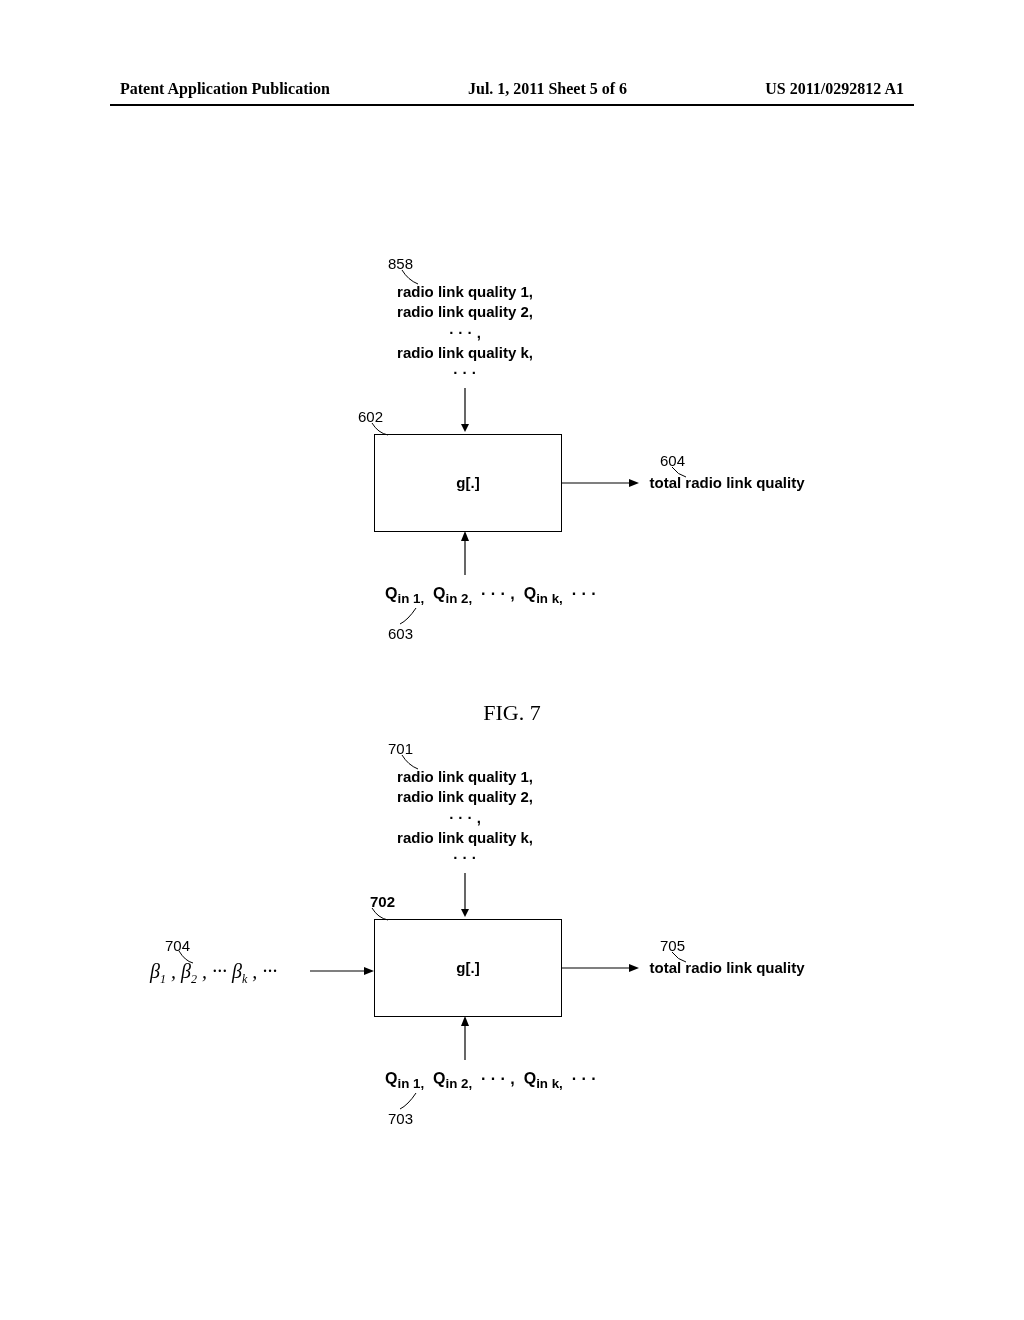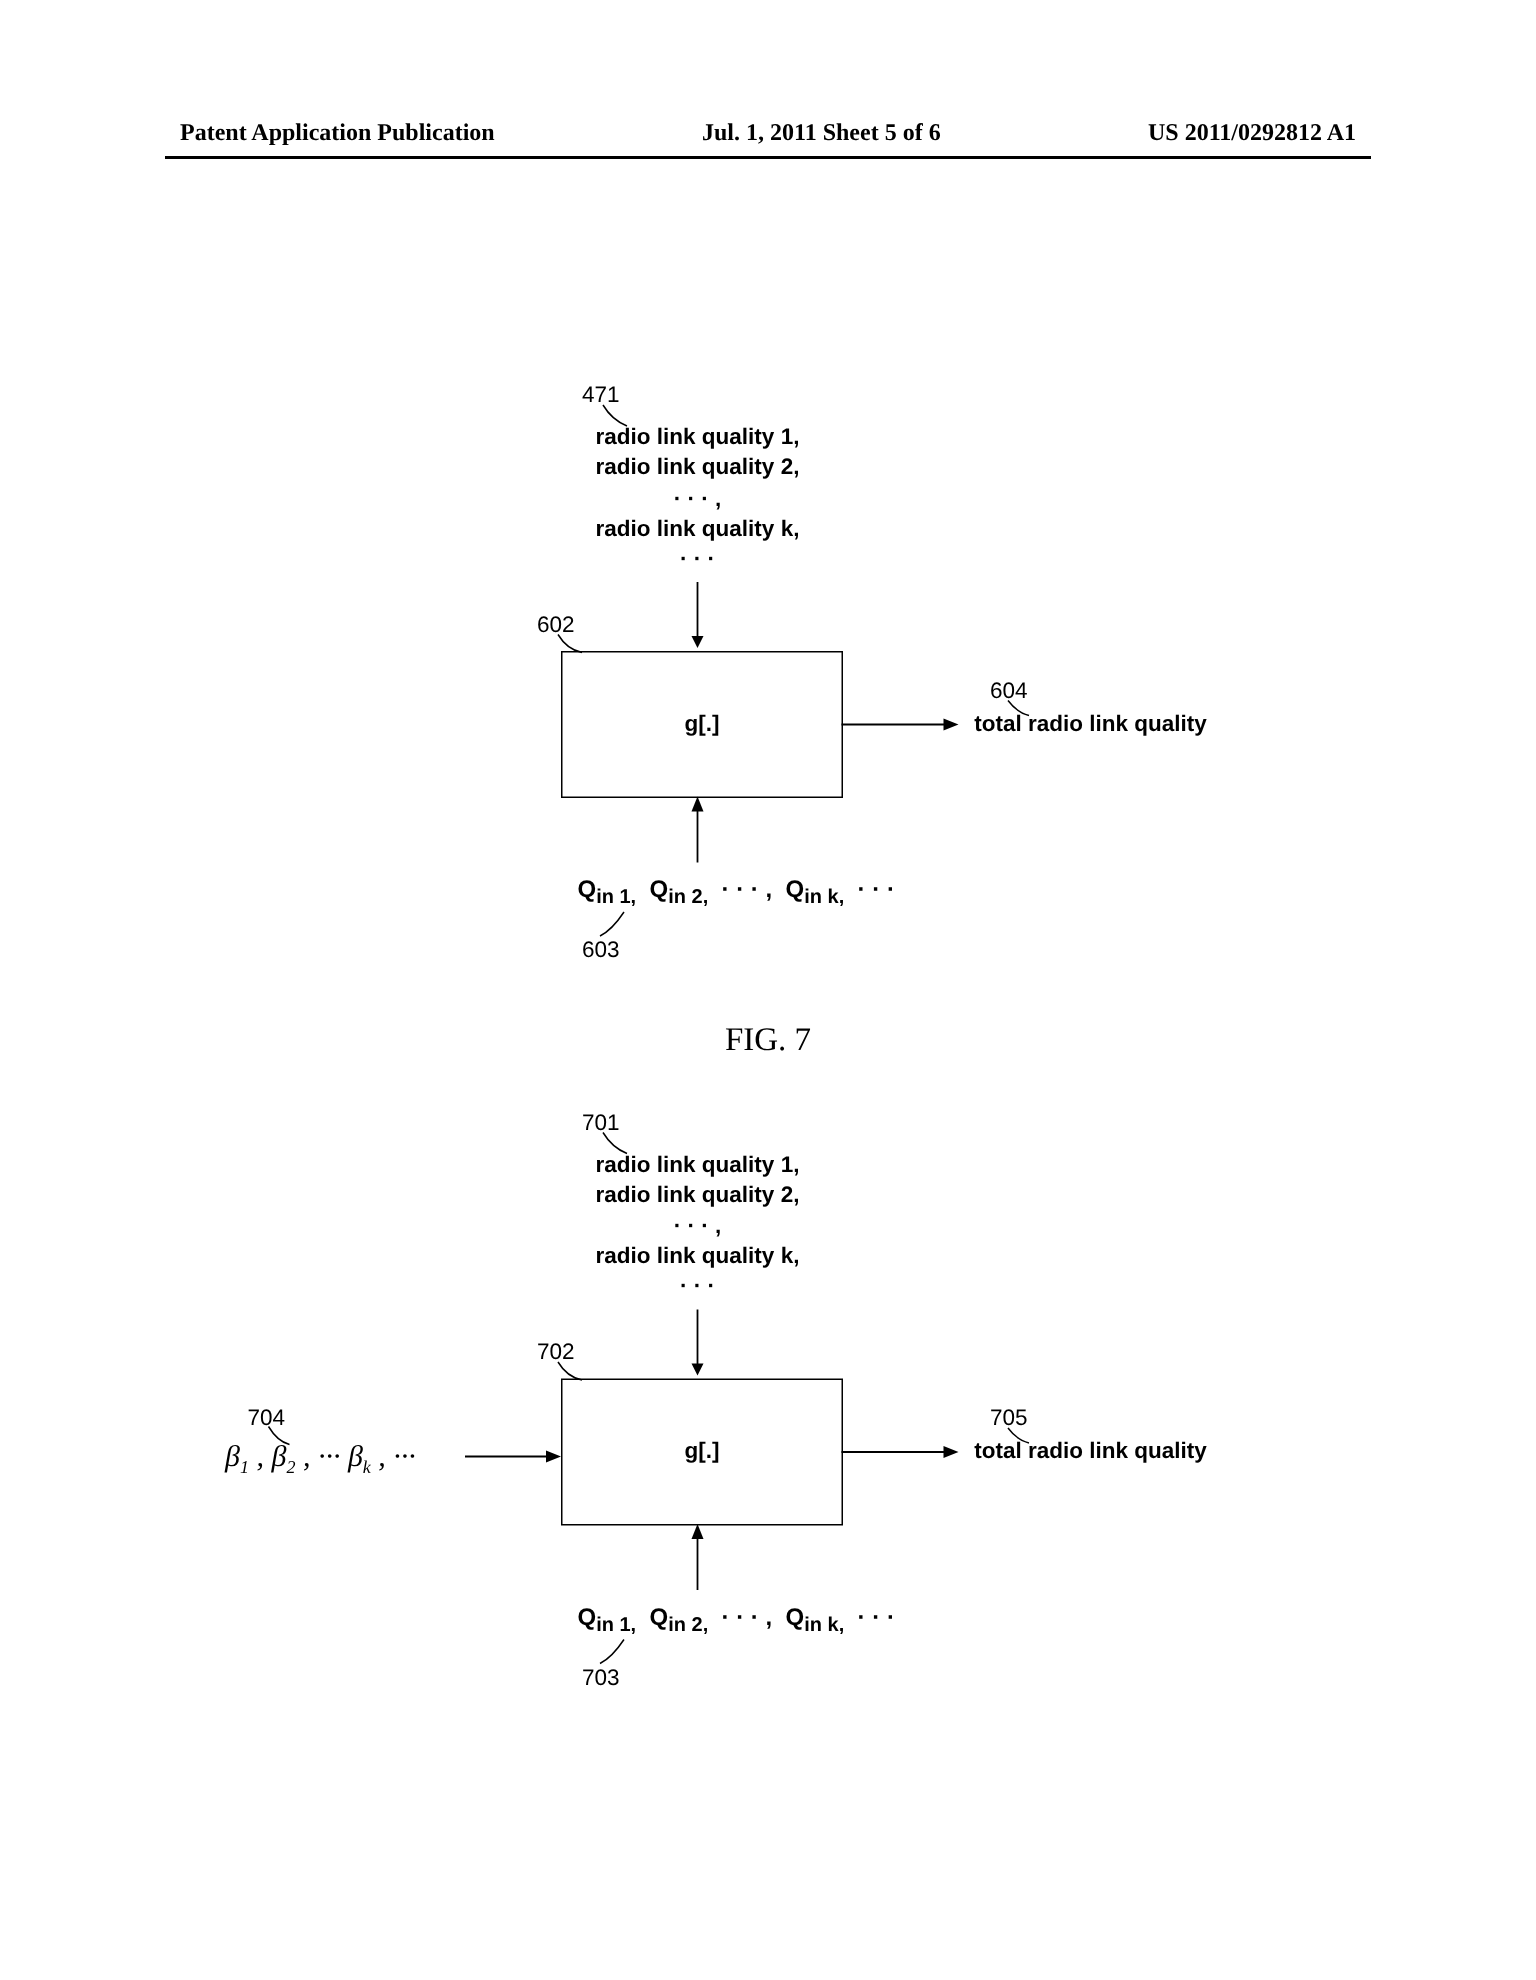--- a/index.html
+++ b/index.html
@@ -73,21 +73,21 @@
 <div class="page">
 
   <div class="hdr">
     <span>Patent Application Publication</span>
     <span>Jul. 1, 2011  Sheet 5 of 6</span>
     <span>US 2011/0292812 A1</span>
   </div>
   <div class="hdr-rule"></div>
 
 
-  <div class="labelnum" style="position:absolute; top:255px; left:388px;">471</div>
+  <div class="labelnum" style="position:absolute; top:255px; left:388px;">858</div>
   <svg style="top:268px; left:400px;" width="30" height="20">
     <path d="M2 2 Q 8 12 18 16" stroke="#000" fill="none" stroke-width="1"></path>
   </svg>
 
   <div class="body-text" style="position:absolute; top:282px; left:360px; width:210px;">
     <div>radio link quality 1,</div>
     <div>radio link quality 2,</div>
     <div>· · · ,</div>
     <div>radio link quality k,</div>
     <div>· · ·</div>
@@ -124,41 +124,41 @@
 
   <div class="sub-symbols" style="position:absolute; top:585px; left:385px; width:260px;">
     Q<sub>in 1,</sub>&nbsp;&nbsp;Q<sub>in 2,</sub>&nbsp;&nbsp;· · · ,&nbsp;&nbsp;Q<sub>in k,</sub>&nbsp;&nbsp;· · ·
   </div>
 
   <svg style="top:606px; left:398px;" width="22" height="22">
     <path d="M18 2 Q 10 14 2 18" stroke="#000" fill="none" stroke-width="1"></path>
   </svg>
   <div class="labelnum" style="position:absolute; top:625px; left:388px;">603</div>
 
-  <div class="fig-title" style="top:680px;text-align:center;">FIG. 7</div>
+  <div class="fig-title" style="top:700px;text-align:center;">FIG. 7</div>
 
   <div class="labelnum" style="position:absolute; top:740px; left:388px;">701</div>
   <svg style="top:753px; left:400px;" width="30" height="20">
     <path d="M2 2 Q 8 12 18 16" stroke="#000" fill="none" stroke-width="1"></path>
   </svg>
 
   <div class="body-text" style="position:absolute; top:767px; left:360px; width:210px;">
     <div>radio link quality 1,</div>
     <div>radio link quality 2,</div>
     <div>· · · ,</div>
     <div>radio link quality k,</div>
     <div>· · ·</div>
   </div>
 
   <svg style="top:873px; left:460px;" width="10" height="45">
     <line x1="5" y1="0" x2="5" y2="38" stroke="#000" stroke-width="1.2"></line>
     <polygon points="5,44 1,36 9,36" fill="#000"></polygon>
   </svg>
 
-  <div class="labelnum" style="position:absolute; top:893px; left:358px;">702</div>
+  <div class="labelnum" style="position:absolute; top:893px; left:370px;font-weight:bold;">702</div>
   <svg style="top:906px; left:370px;" width="25" height="18">
     <path d="M2 2 Q 8 12 18 14" stroke="#000" fill="none" stroke-width="1"></path>
   </svg>
 
   <div class="labelnum" style="position:absolute; top:937px; left:165px;">704</div>
   <svg style="top:949px; left:177px;" width="22" height="18">
     <path d="M2 2 Q 8 12 16 14" stroke="#000" fill="none" stroke-width="1"></path>
   </svg>
   <div class="beta-symbols" style="position:absolute; top:960px; left:150px; width:180px; white-space:nowrap;">
     β<sub style="font-size:12px;">1</sub> , β<sub style="font-size:12px;">2</sub> , ··· β<sub style="font-size:12px;">k</sub> , ···

